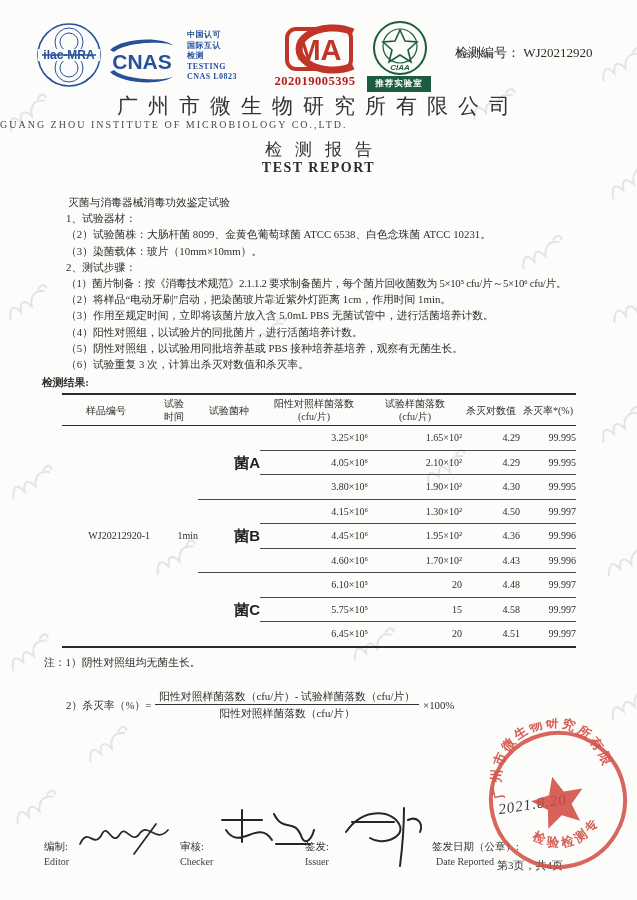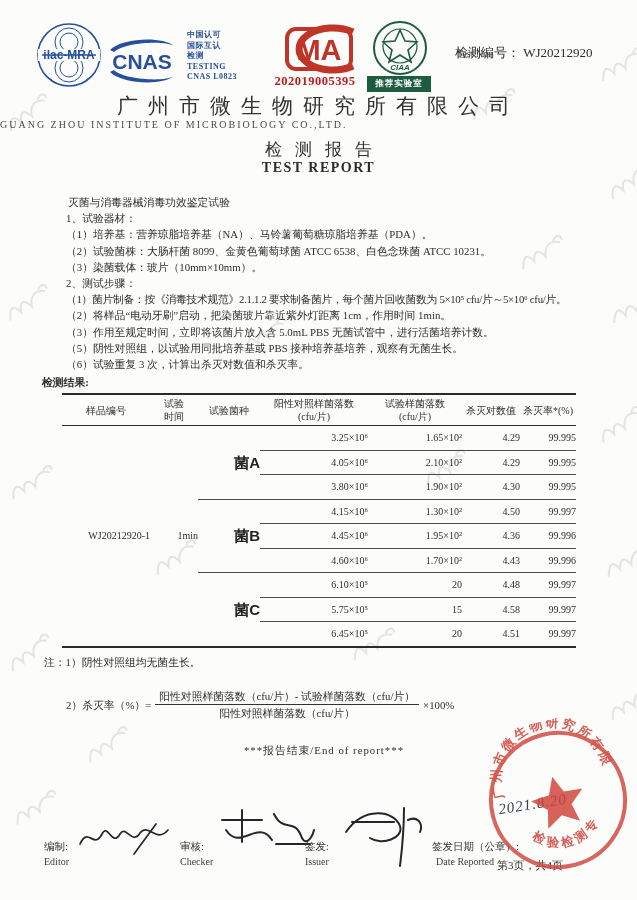--- a/index.html
+++ b/index.html
@@ -163,27 +163,27 @@
   <div class="test-no-sub">Test No.</div>
 
   <div class="company-cn">广州市微生物研究所有限公司</div>
   <div class="company-en">GUANG ZHOU INSTITUTE OF MICROBIOLOGY CO.,LTD.</div>
   <div class="title-cn">检测报告</div>
   <div class="title-en">TEST REPORT</div>
 
   <div class="content">
     <div class="subject">灭菌与消毒器械消毒功效鉴定试验</div>
     <div class="sec-title">1、试验器材：</div>
-    <div class="item">（1）培养基：营养琼脂培养基（NA）、马铃薯葡萄糖琼脂培养基（PDA）。</div>
     <div class="item">（2）试验菌株：大肠杆菌 8099、金黄色葡萄球菌 ATCC 6538、白色念珠菌 ATCC 10231。</div>
     <div class="item">（3）染菌载体：玻片（10mm×10mm）。</div>
     <div class="sec-title">2、测试步骤：</div>
     <div class="item" style="letter-spacing:-.3px">（1）菌片制备：按《消毒技术规范》2.1.1.2 要求制备菌片，每个菌片回收菌数为 5×10⁵ cfu/片～5×10⁶ cfu/片。</div>
     <div class="item">（2）将样品“电动牙刷”启动，把染菌玻片靠近紫外灯距离 1cm，作用时间 1min。</div>
     <div class="item">（3）作用至规定时间，立即将该菌片放入含 5.0mL PBS 无菌试管中，进行活菌培养计数。</div>
+    <div class="item">（4）阳性对照组，以试验片的同批菌片，进行活菌培养计数。</div>
     <div class="item">（5）阴性对照组，以试验用同批培养基或 PBS 接种培养基培养，观察有无菌生长。</div>
     <div class="item">（6）试验重复 3 次，计算出杀灭对数值和杀灭率。</div>
     <div class="results-label">检测结果:</div>
 
     <table class="results">
       <thead>
         <tr>
           <th class="c1">样品编号</th>
           <th class="c2">
             <div>试验</div>
@@ -268,21 +268,20 @@
     <div class="notes">
       <div>注：1）阴性对照组均无菌生长。</div>
       <div class="note2">
         <span>2）杀灭率（%）=</span>
         <span class="frac">
           <span class="num" style="display:block">阳性对照样菌落数（cfu/片）- 试验样菌落数（cfu/片）</span>
           <span class="den" style="display:block">阳性对照样菌落数（cfu/片）</span>
         </span>
         <span>×100%</span>
       </div>
-      <div class="end-line">***报告结束/End of report***</div>
     </div>
   </div>
 
   <div class="f-label" style="left:44px;top:840px">编制:</div>
   <div class="f-sub" style="left:44px;top:856px">Editor</div>
   <svg class="sig" style="left:76px;top:820px" width="100" height="40" viewBox="0 0 100 40">
     <path d="M4,24 C12,6 18,30 26,14 C32,2 36,28 44,14 C50,4 56,26 64,13 C72,2 80,24 92,10 M58,34 L80,4" fill="none" stroke="#26262a" stroke-width="1.7" stroke-linecap="round"></path>
   </svg>
 
   <div class="f-label" style="left:180px;top:840px">审核:</div>

